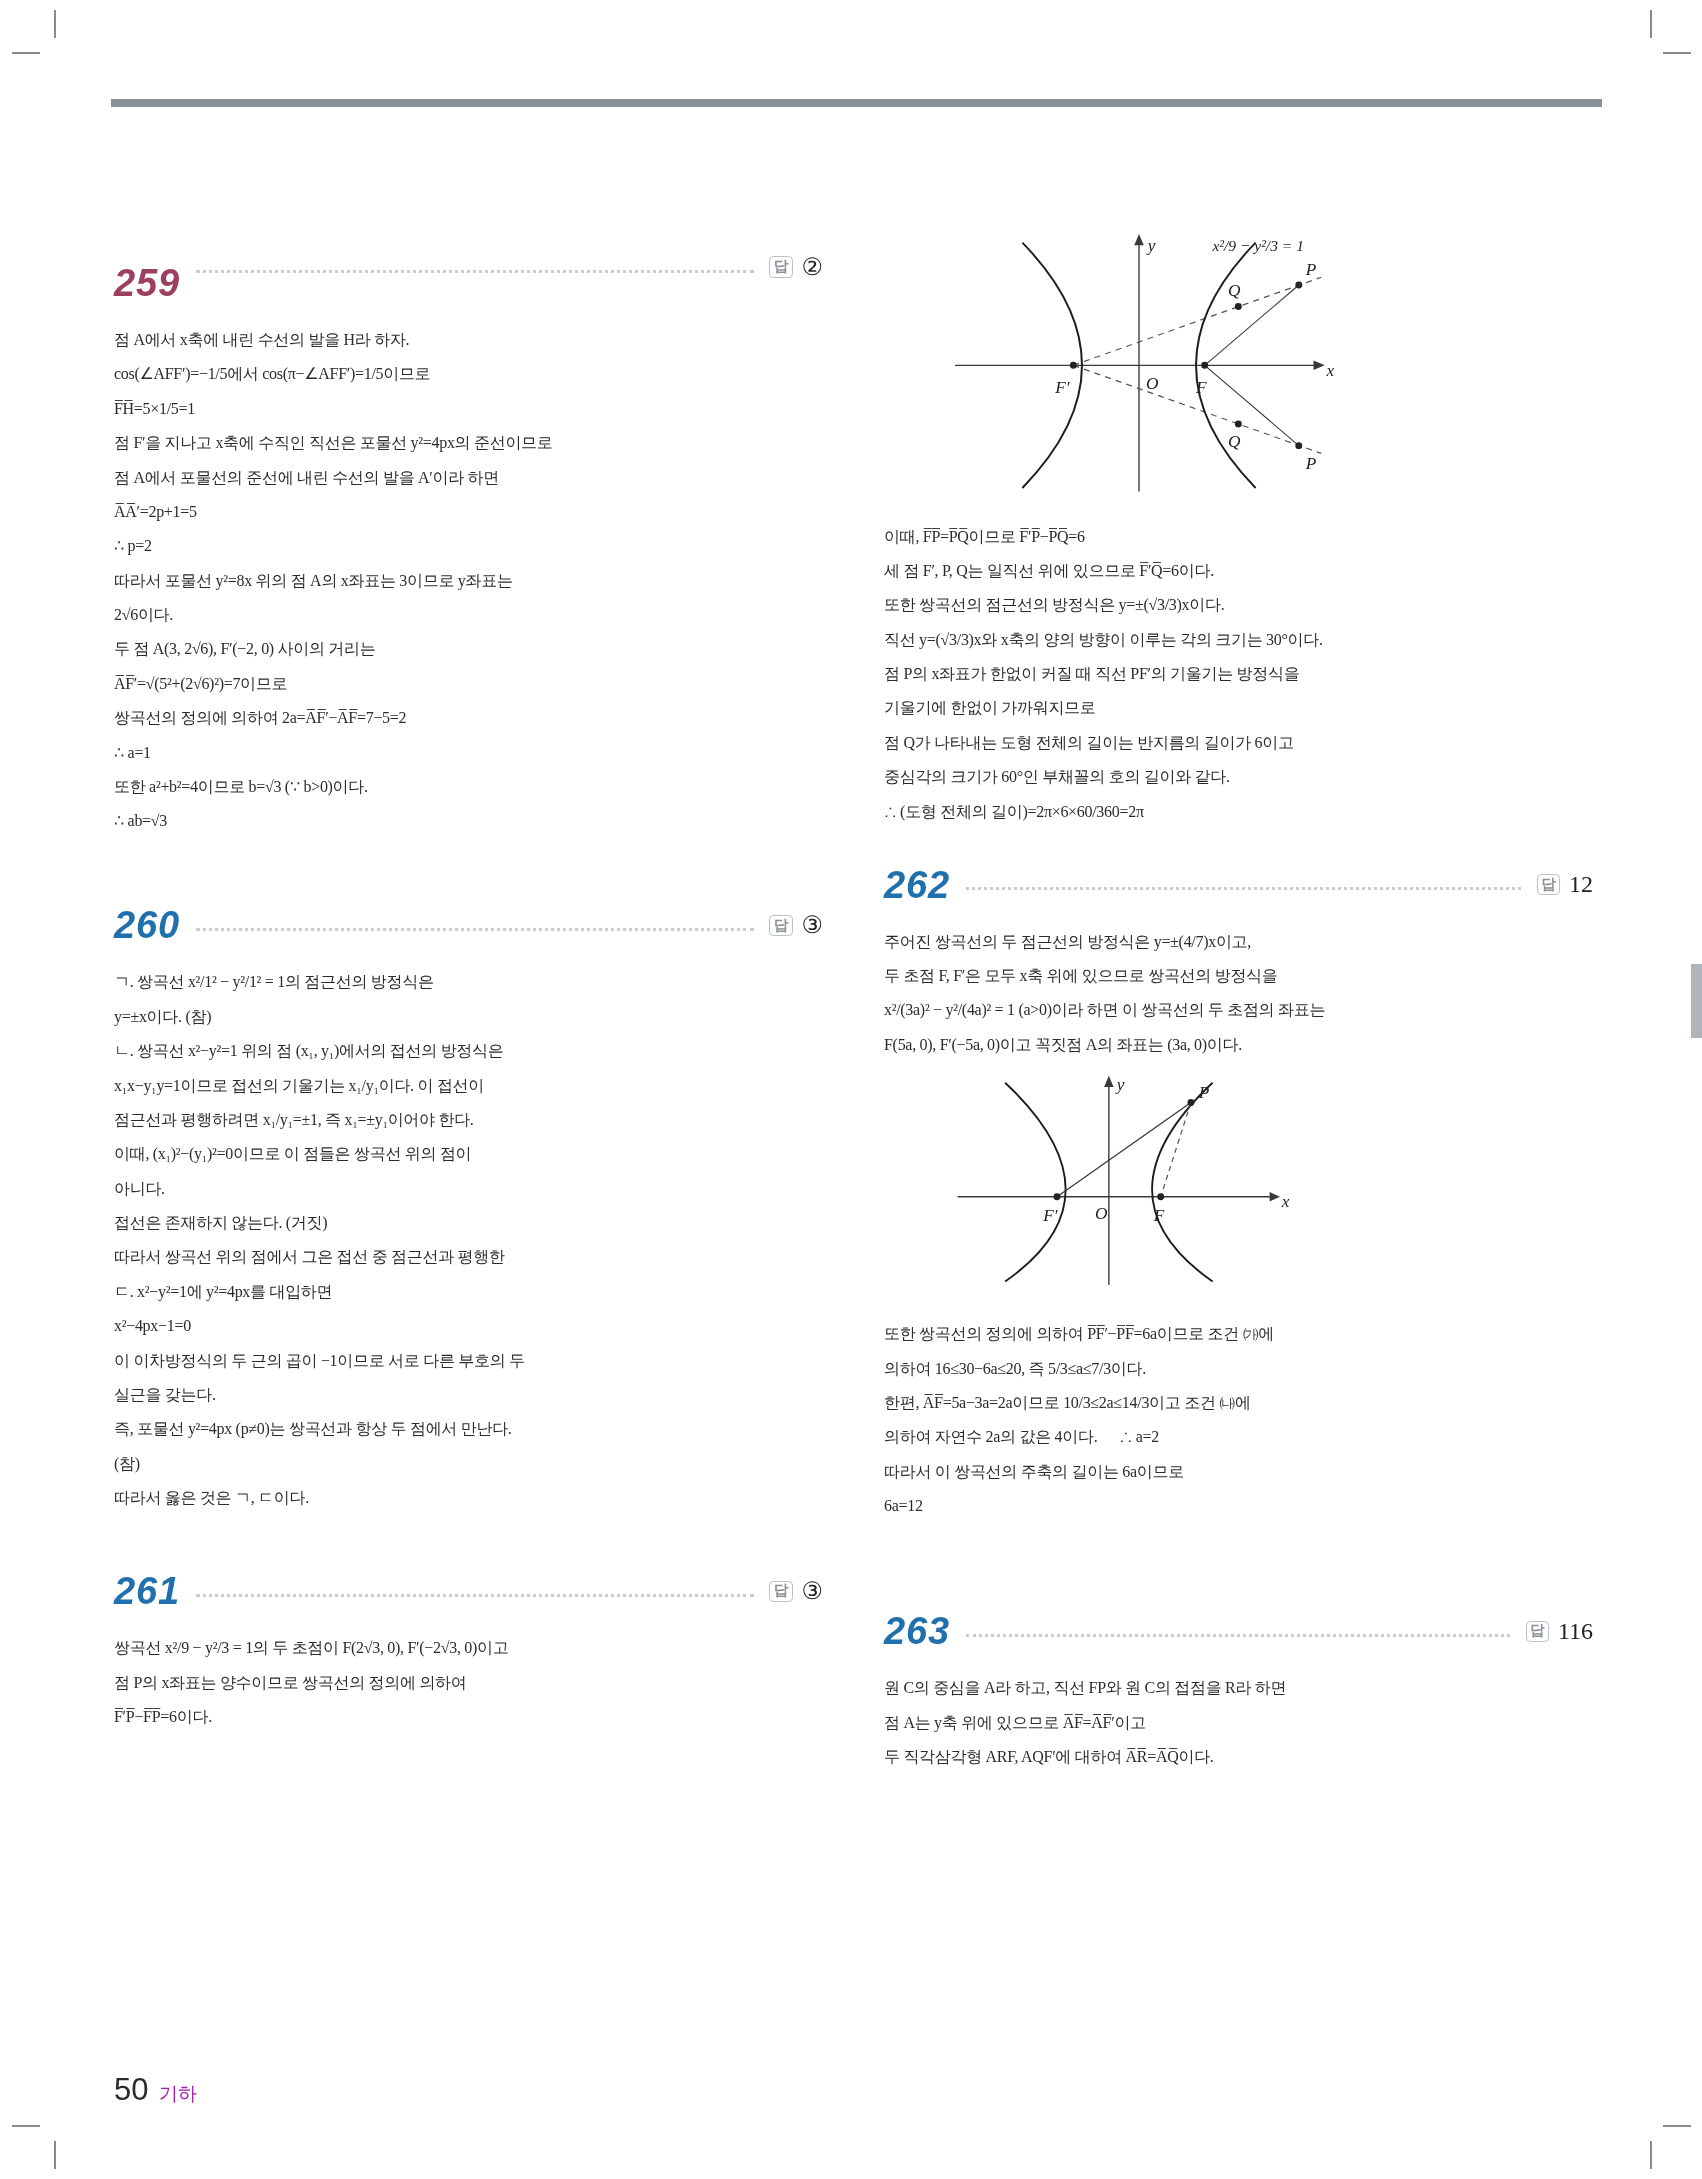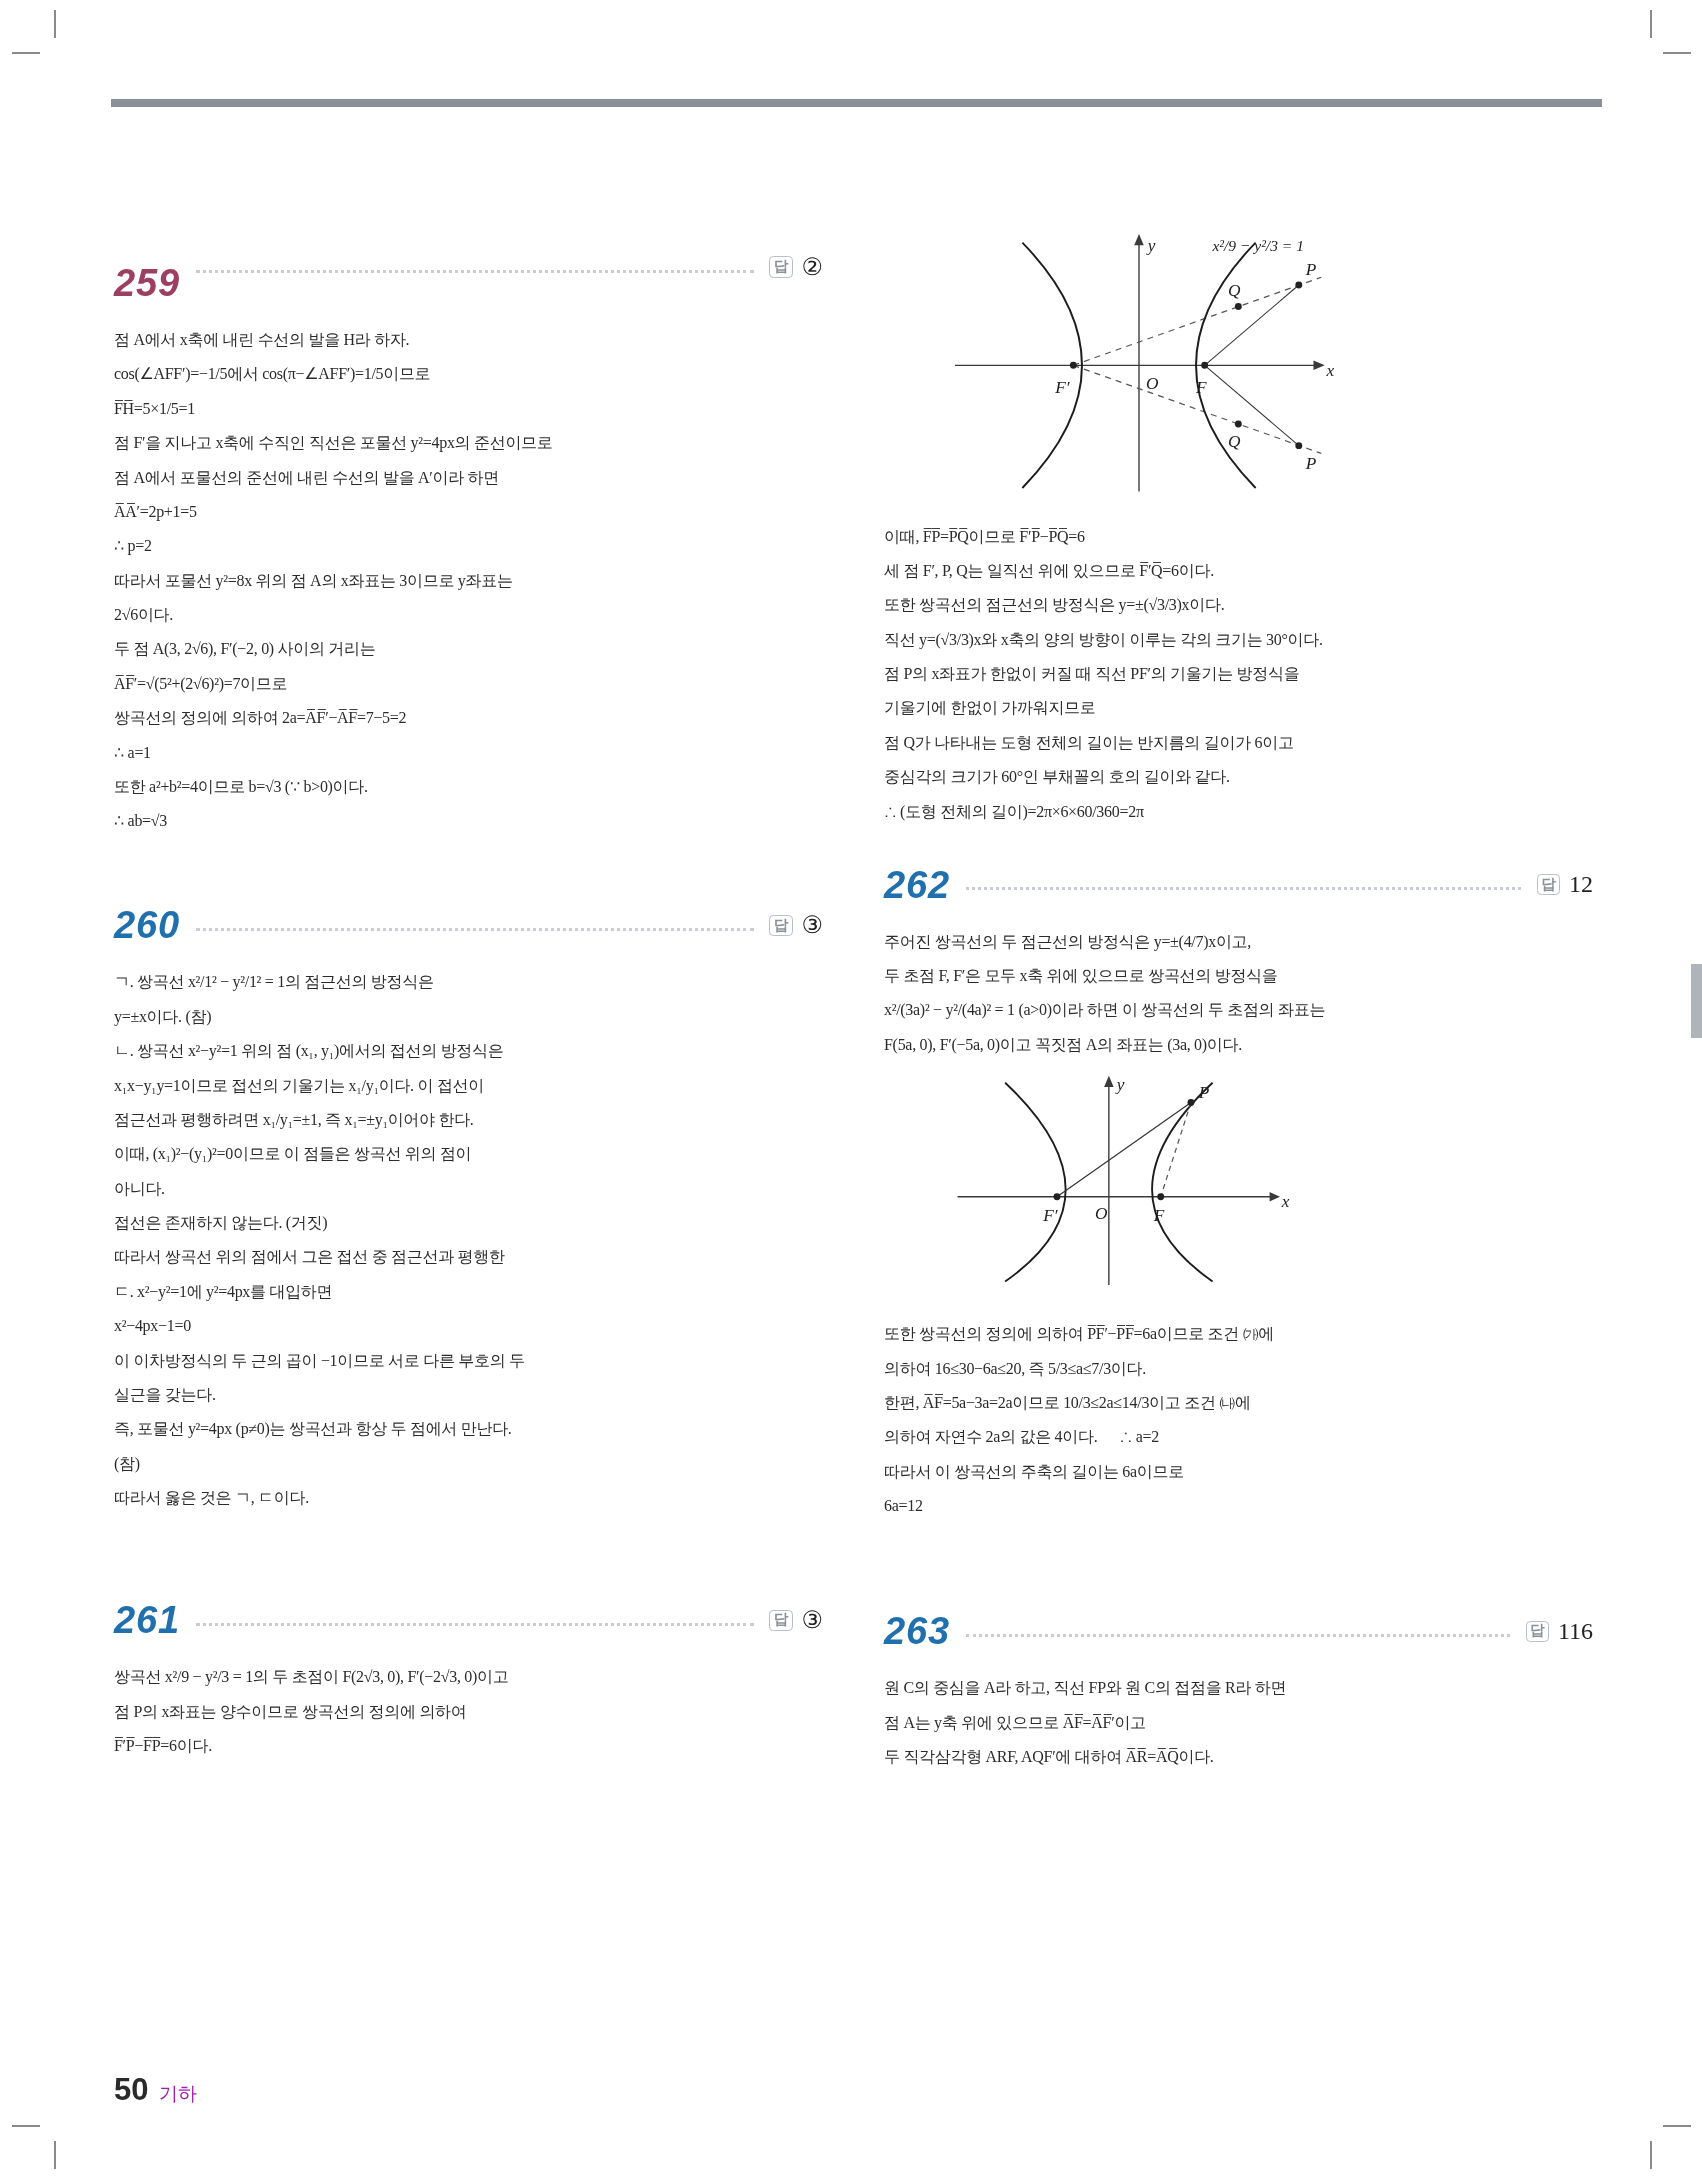--- a/index.html
+++ b/index.html
@@ -14,21 +14,21 @@
   .crop { position:absolute; background:#8a8a8a; }
   .top-rule { position:absolute; left:111px; top:99px; width:1491px; height:7.8px; background:#8a9097; }
   .edge-tab { position:absolute; right:0; top:964px; width:12px; height:74px; background:#aeb4ba; }
 
   .col { position:absolute; width:709px; }
   .col-left  { left:114px;  top:232px; }
   .col-right { left:884px; top:223px; }
 
   .problem { width:100%; }
   .m-260 { margin-top:74px; }
-  .m-261 { margin-top:92px; }
+  .m-261 { margin-top:63px; }
   .m-262 { margin-top:43px; }
   .m-263 { margin-top:95px; }
 
   .prob-head { display:flex; align-items:center; margin-bottom:26px; }
   .prob-num {
     font-family:"Liberation Sans", sans-serif;
     font-style:italic; font-weight:bold;
     font-size:38px; letter-spacing:0.9px;
     line-height:1;
   }
@@ -49,21 +49,21 @@
     margin-bottom:11.2px; letter-spacing:-0.3px;
   }
   .fig { margin:3.5px 0 26px 52px; }
   .fig svg text {
     font-family:"Liberation Serif", serif;
     font-style:italic; font-size:20px; fill:#1d1d1d;
   }
   .fig svg text.eq { font-size:18px; }
 
   .page-footer { position:absolute; left:114px; top:2072px; display:flex; align-items:baseline; gap:10.4px; }
-  .page-num { font-family:"Liberation Sans", sans-serif; font-weight:bold; font-size:31px; color:#2b2b2b; }
+  .page-num { font-family:"Liberation Sans", sans-serif; font-weight:normal; font-size:31px; color:#2b2b2b; }
   .page-subject { font-size:19px; color:#a21caf; }
 </style>
 </head>
 <body>
 
 <div class="crop" style="left:54px;top:10.4px;width:1.7px;height:28px;"></div>
 <div class="crop" style="left:12px;top:52px;width:28px;height:1.7px;"></div>
 <div class="crop" style="left:1650px;top:10.4px;width:1.7px;height:28px;"></div>
 <div class="crop" style="left:1663px;top:52px;width:28px;height:1.7px;"></div>
 <div class="crop" style="left:54px;top:2141px;width:1.7px;height:28px;"></div>

